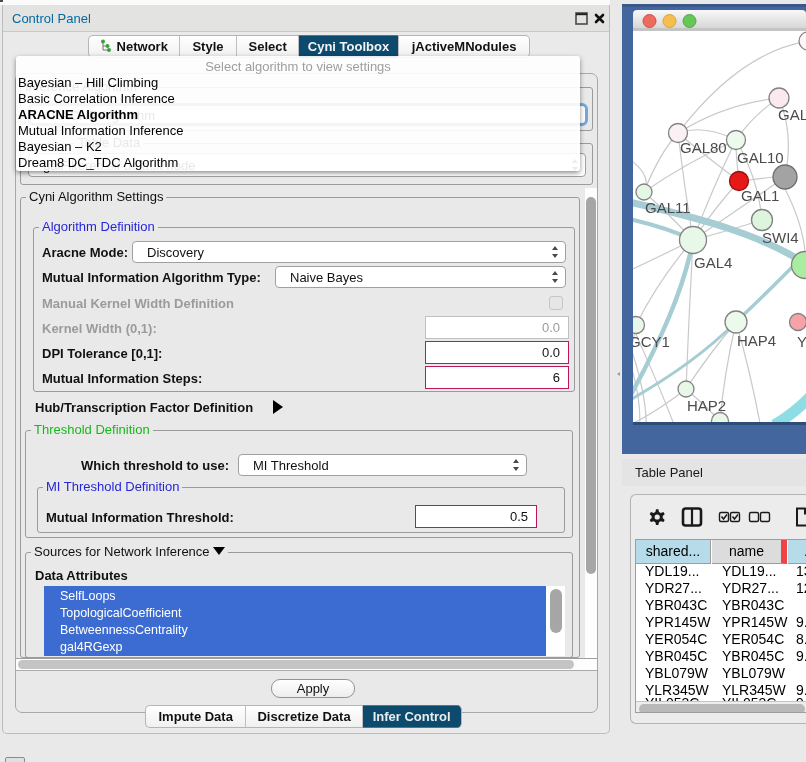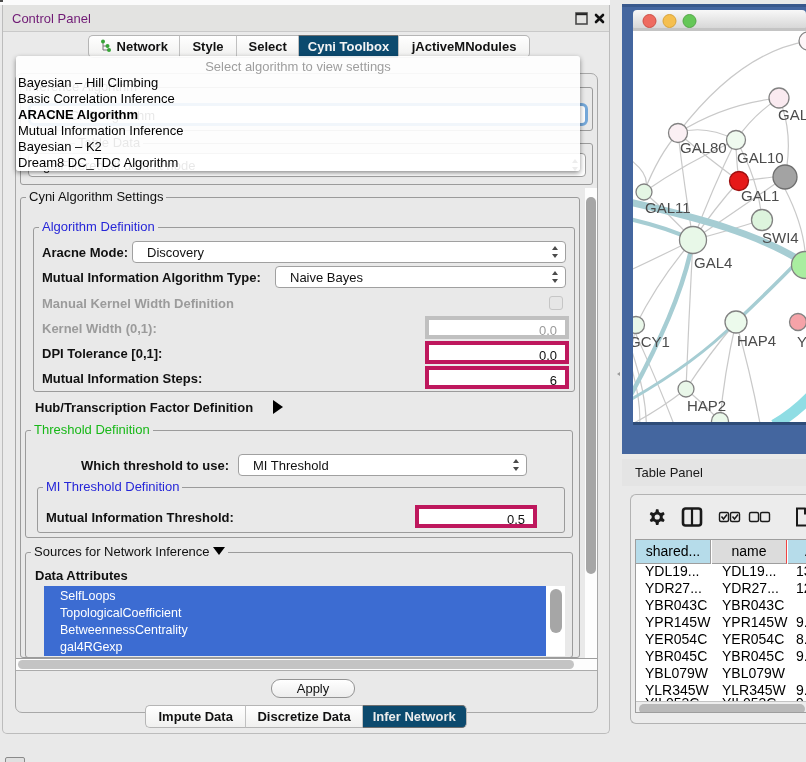--- a/index.html
+++ b/index.html
@@ -1,41 +1,41 @@
 <!DOCTYPE html>
 <html><head><meta charset="utf-8">
 <style>
 *{margin:0;padding:0;box-sizing:border-box}
 html,body{width:806px;height:762px;overflow:hidden}
 body{font-family:"Liberation Sans",sans-serif;background:#e9e9e9;position:relative}
 .abs{position:absolute}
 
 #cp{left:2px;top:5px;width:608px;height:729px;background:#eaeaea;border:1px solid #bcbcbc;border-top:none;border-radius:0 0 5px 5px}
-#cp-title{left:0;top:0;width:100%;height:27px;background:#e3e3e1;border-bottom:1px solid #c9c9c9;font-size:13px;color:#701a75;line-height:27px;padding-left:9px}
+#cp-title{left:0;top:0;width:100%;height:27px;background:#e3e3e1;border-bottom:1px solid #c9c9c9;font-size:13px;color:#0369a1;line-height:27px;padding-left:9px}
 #topstrip{left:0;top:0;width:610px;height:5px;background:#fbfbfb}
 
 .tabbar{height:23px;display:flex;font-size:13px;font-weight:bold;color:#111}
 .tabbar .tab{background:linear-gradient(#ffffff,#f0f0ef);border-top:1px solid #b5b5b5;border-bottom:1px solid #b5b5b5;padding:0 10px;line-height:21px;white-space:nowrap;position:relative}
 .tabbar .tab + .tab{border-left:1px solid #c0c0c0}
 .tabbar .first{border-left:1px solid #b5b5b5;border-radius:5px 0 0 5px}
 .tabbar .last{border-right:1px solid #b5b5b5;border-radius:0 5px 5px 0}
 .tabbar .sel{background:#0c4a6e;color:#f4f4f4;border-top-color:#6e6e6e;border-bottom-color:#6e6e6e}
 #toptabs{left:88px;top:35px}
 #bottabs{left:145px;top:705px}
 
 #pane{left:15px;top:73px;width:583px;height:640px;border:1px solid #a8a8a8;border-radius:7px;background:#e9e9e9}
 
 .grp{position:absolute;border:1px solid #9b9b9b;border-radius:3px}
 .grptitle{position:absolute;background:#e9e9e9;padding:0 3px;font-size:13px;line-height:14px;color:#111;white-space:nowrap}
 .combo{position:absolute;background:#fff;border:1px solid #a0a0a0;border-radius:4px;font-size:13px;color:#111}
 .combo .txt{position:absolute;left:14px;top:50%;transform:translateY(-50%);white-space:nowrap}
 .combo .arr{position:absolute;right:6px;top:50%;transform:translateY(-50%);width:7px;height:12px}
 .arr:before{content:"";position:absolute;left:0;top:0;border:3.5px solid transparent;border-bottom:4.5px solid #4a4a4a;border-top:none}
 .arr:after{content:"";position:absolute;left:0;bottom:0;border:3.5px solid transparent;border-top:4.5px solid #4a4a4a;border-bottom:none}
-.field{position:absolute;background:#fff;border:4px solid #be185d;font-size:13px;color:#111;text-align:right;line-height:21px;padding-right:8px}
+.field{position:absolute;background:#fff;border:1px solid #be185d;font-size:13px;color:#111;text-align:right;line-height:21px;padding-right:8px}
 label.b{position:absolute;font-size:13px;font-weight:bold;color:#111;white-space:nowrap}
 label.dis{color:#9b9b9b}
 
 #popup{left:16px;top:56px;width:564px;height:115px;background:rgba(255,255,255,0.9);border-radius:3px;box-shadow:0 2px 5px rgba(0,0,0,.45);z-index:40}
 #popup .hint{position:absolute;left:0;top:3px;width:100%;text-align:center;color:#9e9e9e;font-size:13px}
 #popup ul{list-style:none;position:absolute;left:2px;top:19px;font-size:13px;color:#000}
 #popup li{height:16px;line-height:16px}
 
 .sbv{position:absolute;background:#fdfdfd}
 .sbthumb{position:absolute;background:#a6a6a6;border-radius:6px}
@@ -133,21 +133,21 @@
     </div>
   <div class="abs" style="left:16px;top:658px;width:581px;height:13px;background:#fdfdfd;border-top:1px solid #9e9e9e;border-bottom:1px solid #ababab">
       <div class="sbthumb" style="left:2px;top:1px;width:556px;height:9px;background:#c4c4c4"></div>
     </div>
 
   <div class="abs" style="left:271px;top:679px;width:84px;height:19px;background:linear-gradient(#ffffff,#ededed);border:1px solid #949494;border-radius:9px;text-align:center;font-size:13px;line-height:18px;color:#111">Apply</div>
 </div>
 <div class="abs tabbar" id="bottabs">
   <div class="tab first" style="padding:0 12.5px">Impute Data</div>
   <div class="tab" style="padding:0 11px">Discretize Data</div>
-  <div class="tab sel last" style="color:#ececec">Infer Network</div>
+  <div class="tab sel last" style="color:#ececec">Infer Control</div>
 </div>
 <div class="abs" id="popup">
   <div class="hint">Select algorithm to view settings</div>
   <ul>
     <li>Bayesian – Hill Climbing</li>
     <li>Basic Correlation Inference</li>
     <li style="font-weight:bold">ARACNE Algorithm</li>
     <li>Mutual Information Inference</li>
     <li>Bayesian – K2</li>
     <li>Dream8 DC_TDC Algorithm</li>
@@ -271,21 +271,21 @@
       <path d="M80.5 9.5 l2 2.5 3.5-4.5" stroke-width="1.5"></path>
       <path d="M91.5 9.5 l2 2.5 3.5-4.5" stroke-width="1.5"></path>
       <rect x="108.5" y="5.5" width="9" height="9" rx="1.5" stroke-width="1.4"></rect>
       <rect x="119.5" y="5.5" width="9" height="9" rx="1.5" stroke-width="1.4"></rect>
       <path d="M156 1.5 h8 l5 5 v12 h-13 z M164 1.5 v5 h5" stroke-width="2"></path>
     </g>
   </svg>
 
   <div class="abs" style="left:4px;top:44px;width:172px;height:174px;background:#fff;border:1px solid #9e9e9e;border-right:none;overflow:hidden;font-size:14px;color:#000">
     <div class="abs" style="left:0;top:0;height:24px;width:75px;background:#b6dcea;border-right:1px solid #9e9e9e;border-bottom:1px solid #9e9e9e;text-align:center;line-height:23px">shared...</div>
-    <div class="abs" style="left:76px;top:0;height:24px;width:75px;background:#dcdcdc;border-right:1px solid #ef4444;border-bottom:1px solid #9e9e9e;text-align:center;line-height:23px">name</div>
+    <div class="abs" style="left:76px;top:0;height:24px;width:75px;background:#dcdcdc;border-right:6px solid #ef4444;border-bottom:1px solid #9e9e9e;text-align:center;line-height:23px">name</div>
     <div class="abs" style="left:152px;top:0;height:24px;width:20px;background:#b6dcea;border-bottom:1px solid #9e9e9e;line-height:23px;padding-left:17px">A</div>
     <div class="abs" style="left:0;top:23px;line-height:17.3px">
       <div style="position:relative;width:172px">
           <span style="position:absolute;left:9px">YDL19...</span>
           <span style="position:absolute;left:86px">YDL19...</span>
           <span style="position:absolute;left:160px">13</span>
         </div>
       <div style="position:relative;width:172px;top:17px">
           <span style="position:absolute;left:9px">YDR27...</span>
           <span style="position:absolute;left:86px">YDR27...</span>

